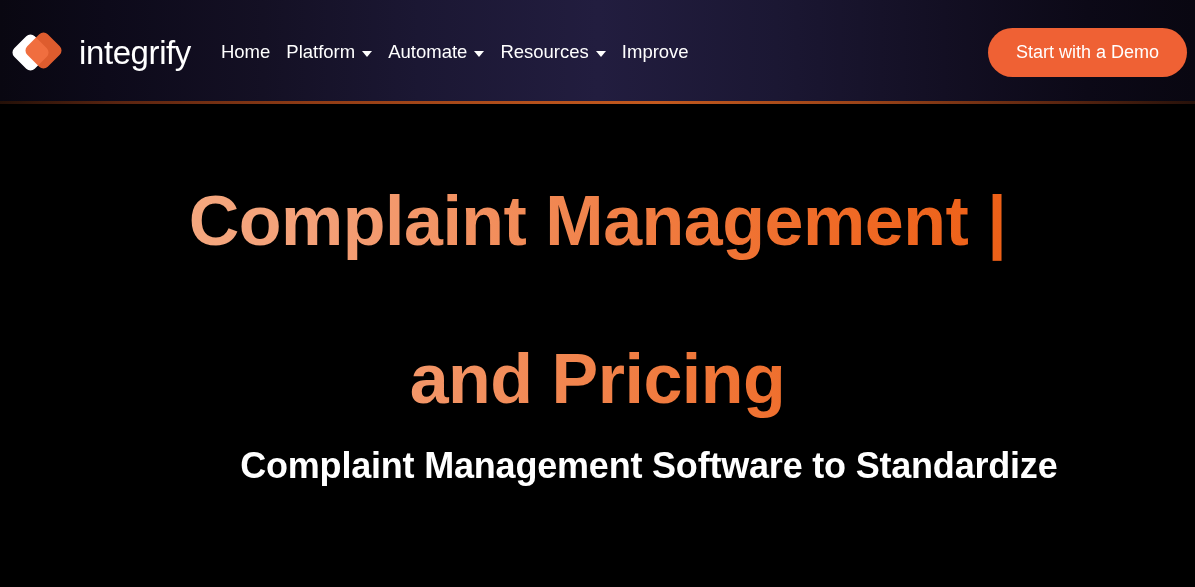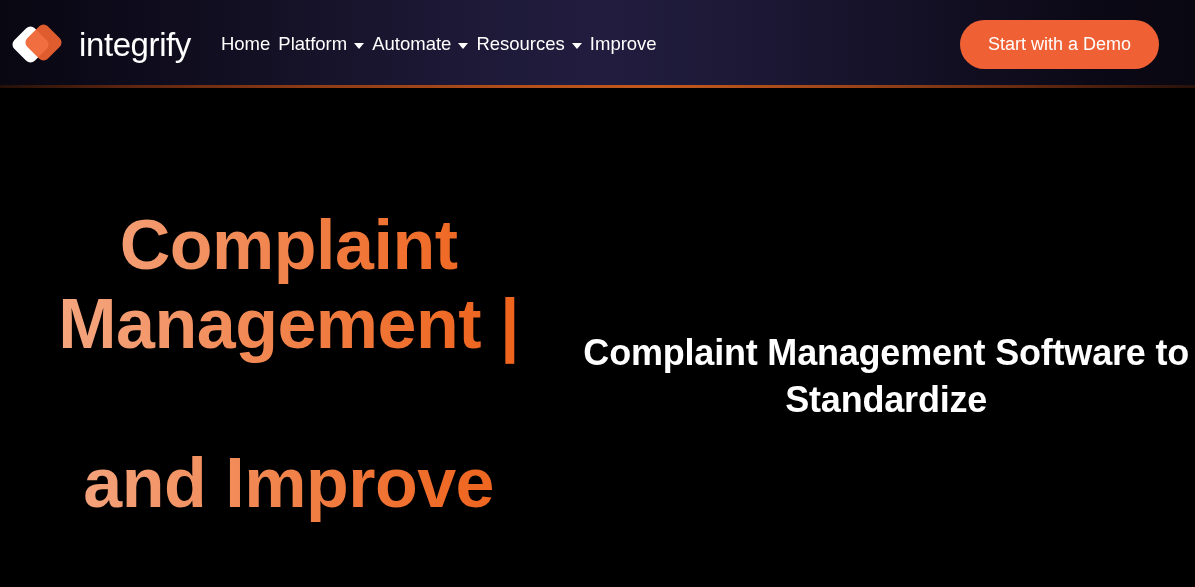--- a/index.html
+++ b/index.html
@@ -16,34 +16,34 @@
     position: relative;
     width: 1195px;
     height: 587px;
     background: #000000;
   }
 
   
   .site-header {
     position: relative;
     width: 100%;
-    height: 88px;
+    height: 104px;
     background: linear-gradient(90deg,
         #090711 0%,
         #0d0a1a 9%,
         #141024 22%,
         #1b1733 35%,
         #221d3f 50%,
         #1b1733 65%,
         #130f23 79%,
         #0c0917 91%,
         #090711 100%);
     display: flex;
     align-items: center;
-    padding: 0 36px 0 14px;
+    padding: 0 8px 0 14px;
   }
 
   .header-rule {
     position: absolute;
     left: 0;
     right: 0;
     bottom: 0;
     height: 3px;
     background: linear-gradient(90deg,
         #241008 0%,
@@ -100,21 +100,21 @@
     font-weight: 400;
     letter-spacing: -0.4px;
     line-height: 1;
     white-space: nowrap;
   }
 
   
   .main-nav {
     display: flex;
     align-items: center;
-    gap: 8px;
+    gap: 16px;
     margin-left: 30px;
   }
 
   .nav-item {
     display: flex;
     align-items: center;
     gap: 7px;
     color: #ffffff;
     font-size: 18.5px;
     font-weight: 400;
@@ -155,21 +155,21 @@
     cursor: pointer;
     white-space: nowrap;
   }
 
   
   .hero {
     width: 100%;
     height: 483px;
     background: #000000;
     display: flex;
-    flex-direction: row;
+    flex-direction: column;
     align-items: center;
     padding-top: 78px;
   }
 
   .hero-title {
     width: 860px;
     text-align: center;
     font-size: 70px;
     font-weight: 700;
     line-height: 1.13;
@@ -183,21 +183,21 @@
         #ee5f15 100%);
     -webkit-background-clip: text;
     background-clip: text;
     -webkit-text-fill-color: transparent;
     color: #f0874a;
     margin: 0 0 8px;
   }
 
   .hero-subtitle {
     width: 920px;
-    text-align: center;
+    text-align: right;
     color: #ffffff;
     font-size: 36px;
     font-weight: 700;
     line-height: 1.3;
     letter-spacing: -0.2px;
     margin-top: 16px;
   }
 </style>
 </head>
 <body>
@@ -246,21 +246,21 @@
     </div>
 
     <div class="header-rule"></div>
   </header>
 
   <section class="hero">
 
     <h1 class="hero-title">
       <span>Complaint Management |</span><br>
       <br>
-      <span>and Improve</span>
+      <span>and Pricing</span>
     </h1>
 
     <p class="hero-subtitle">
       <span>Complaint Management Software to Standardize</span><br>
     </p>
 
   </section>
 
 </div>
 

